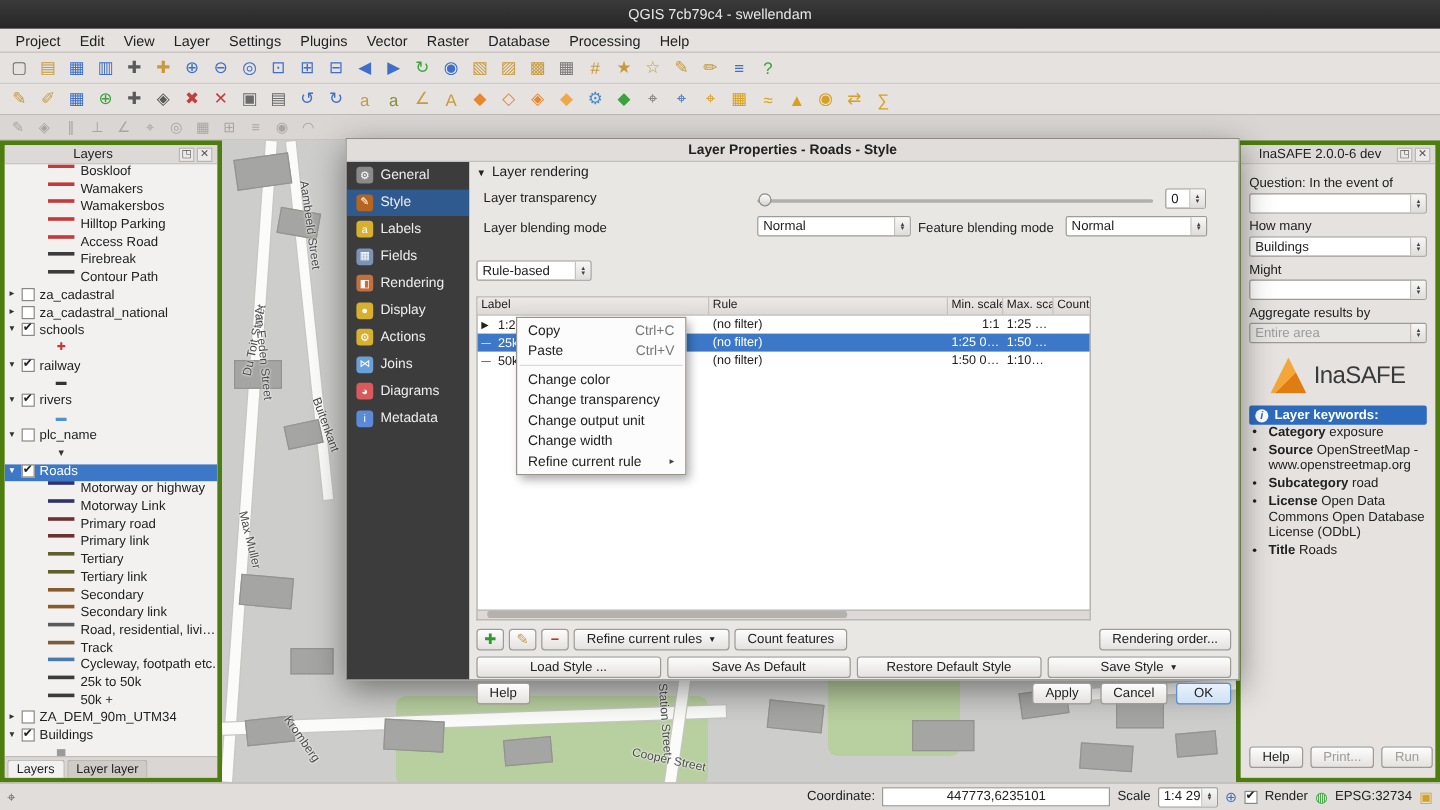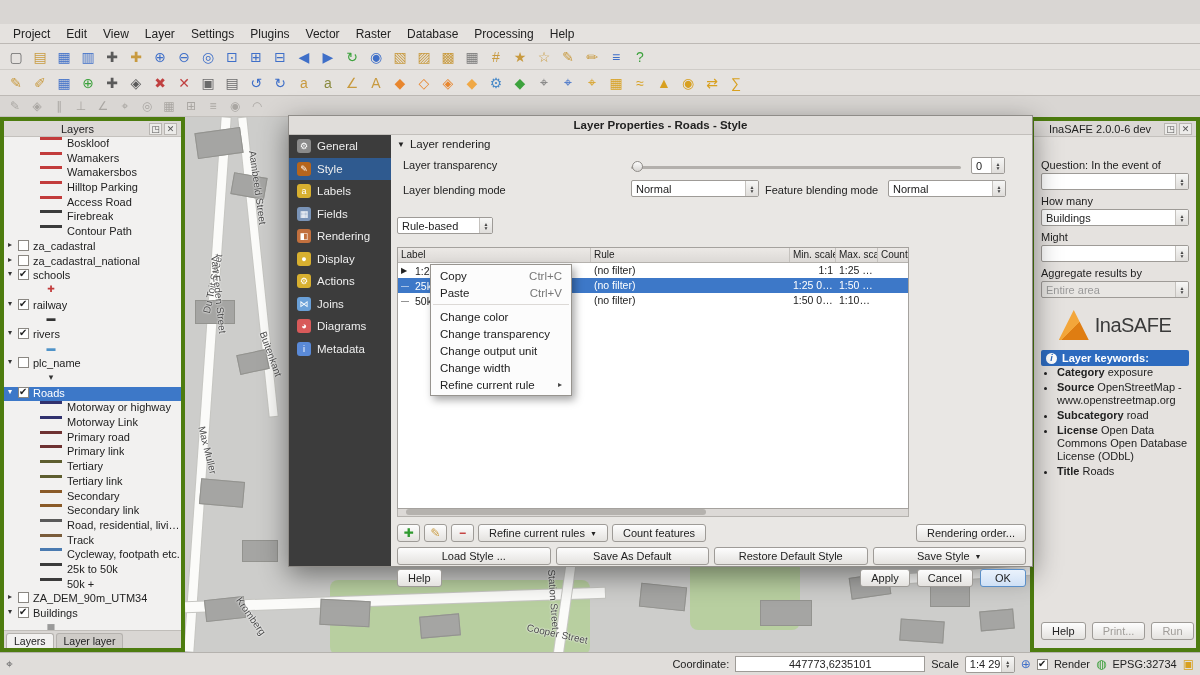--- a/index.html
+++ b/index.html
@@ -144,20 +144,23 @@
 .scombo{width:50px}
 .sbcb{width:11px;height:11px;background:#fff;border:1px solid #8a8782;position:relative}
 .sbcb.chk::after{content:"✔";position:absolute;left:0;top:-2px;font-size:10px;color:#222}
 .sic2{font-size:12px}
 </style>
 </head>
 <body>
 
 <div id="root">
 
+  <div class="titlebar">
+    <span>QGIS 7cb79c4 - swellendam</span>
+  </div>
 
   <div class="menubar">
 
   <span class="mi">Project</span>
       <span class="mi">Edit</span>
       <span class="mi">View</span>
       <span class="mi">Layer</span>
       <span class="mi">Settings</span>
       <span class="mi">Plugins</span>
       <span class="mi">Vector</span>
@@ -563,21 +566,21 @@
     </div>
   </div>
 
   <div class="dock rdock">
     <div class="dockhdr">
       <span class="t">InaSAFE 2.0.0-6 dev</span>
       <span class="hic">◳</span>
       <span class="hic">✕</span>
     </div>
     <div class="rbody">
-      <div class="flbl" style="margin-top:16px">Question: In the event of</div>
+      <div class="flbl" style="margin-top:4px">Question: In the event of</div>
       <div class="combo">
           <span class="val"></span>
           <span class="arr">▲<br>▼</span>
         </div>
       <div class="flbl">How many</div>
       <div class="combo">
           <span class="val">Buildings</span>
           <span class="arr">▲<br>▼</span>
         </div>
       <div class="flbl">Might</div>

